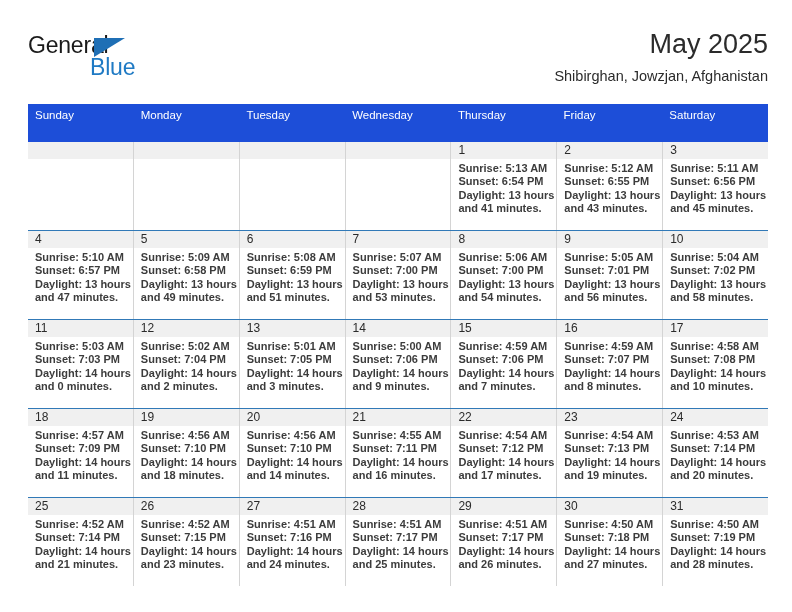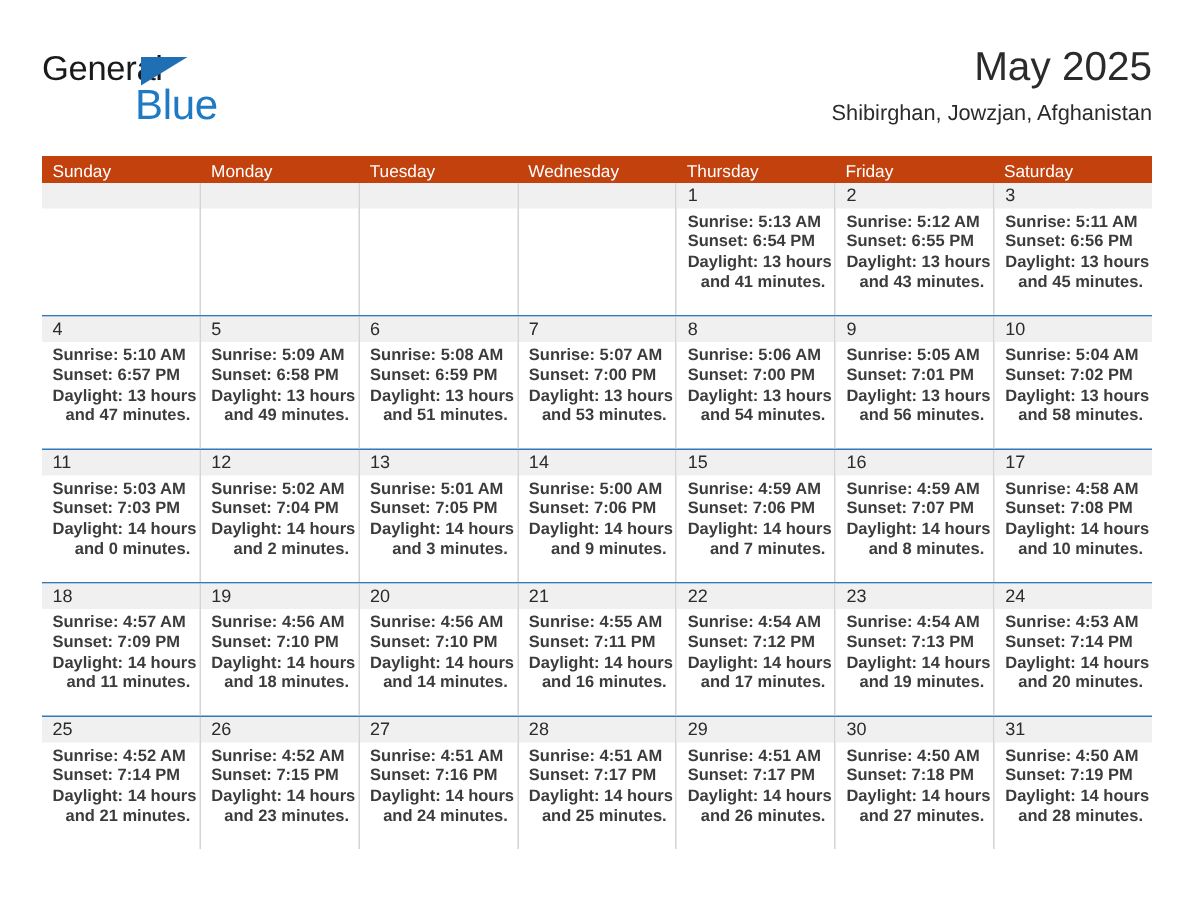--- a/index.html
+++ b/index.html
@@ -53,21 +53,21 @@
     top: 6px;
     width: 0;
     height: 0;
     border-left: 31px solid #1f6fb5;
     border-bottom: 19px solid transparent;
   }
   .logo-blue {
     position: absolute;
     left: 62px;
     top: 22px;
-    font-size: 28px;
+    font-size: 23px;
     letter-spacing: -0.2px;
     color: #1f7ac4;
     text-align: right;
   }
 
   .title-block {
     position: absolute;
     right: 0;
     top: 0;
     text-align: right;
@@ -87,22 +87,22 @@
 
   
   .calendar {
     position: absolute;
     left: 28px;
     top: 104px;
     width: 740px;
   }
   .weekdays {
     display: flex;
-    background: #c2410c;
-    height: 18px;
+    background: #1d4ed8;
+    height: 38px;
   }
   .weekday {
     flex: 1 1 0;
     color: #ffffff;
     font-size: 11.5px;
     line-height: 22px;
     padding-left: 7px;
     box-sizing: border-box;
     white-space: nowrap;
     overflow: hidden;
@@ -145,21 +145,20 @@
     font-size: 11px;
     line-height: 13.4px;
     color: #3c3c3c;
     font-weight: bold;
   }
   .day-info div {
     white-space: nowrap;
   }
   .day-info .dl2 {
     white-space: nowrap;
-    text-align: right;
   }
 </style>
 </head>
 <body>
 
 <div class="page">
 
   <div class="top">
 
     <div class="logo">

